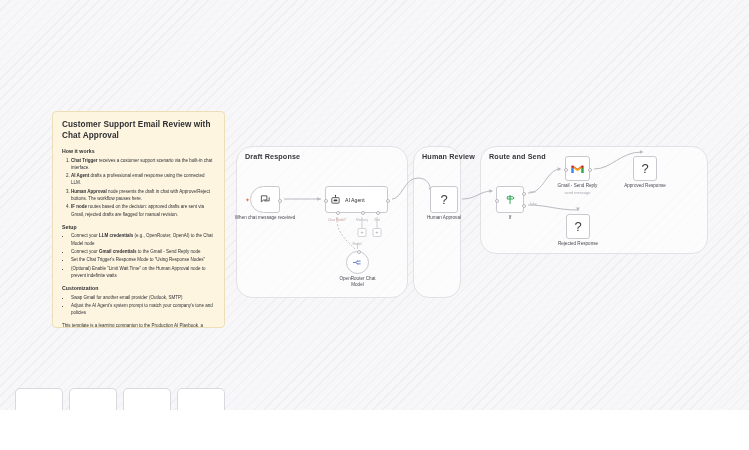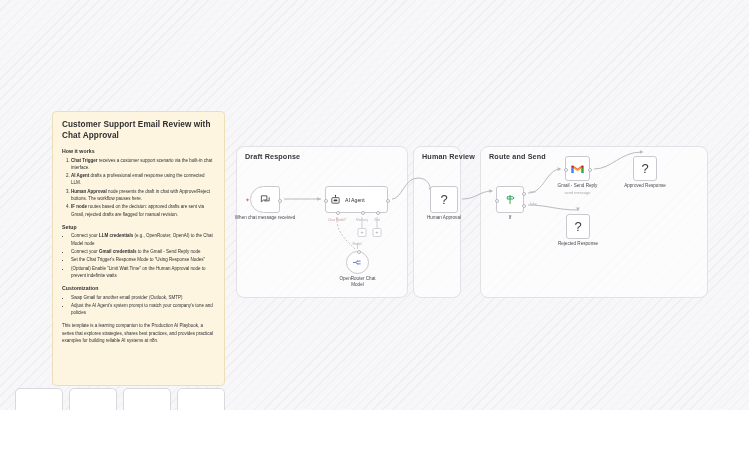--- a/index.html
+++ b/index.html
@@ -28,21 +28,21 @@
       rgba(0,0,0,0.0) 7px
     );
   }
 
   
   #sticky {
     position: absolute;
     left: 52px;
     top: 111px;
     width: 173px;
-    height: 275px;
+    height: 217px;
     background: #fdf5e0;
     border: 1px solid #ecdfb8;
     border-radius: 4px;
     box-sizing: border-box;
     padding: 7px 9px 6px 9px;
     overflow: hidden;
     color: #2f2f33;
   }
   #sticky .note-title {
     font-size: 8.2px;
@@ -71,37 +71,37 @@
     font-size: 4.5px;
     line-height: 1.62;
     margin: 0 0 7px 0;
   }
 
   
   .group {
     position: absolute;
     background: rgba(255,255,255,0.62);
     border: 1px solid #e2e2e6;
-    border-radius: 8px;
+    border-radius: 16px;
     box-sizing: border-box;
   }
   .group-title {
     position: absolute;
     top: 5px;
     left: 8px;
     font-size: 7.2px;
     font-weight: bold;
     color: #35353b;
     letter-spacing: .15px;
     white-space: nowrap;
   }
 
   #group-draft   { left: 236px; top: 146px; width: 172px; height: 152px; }
   #group-human   { left: 413px; top: 146px; width: 48px;  height: 152px; }
-  #group-route   { left: 480px; top: 146px; width: 228px; height: 152px; }
+  #group-route   { left: 480px; top: 146px; width: 228px; height: 108px; }
 
   
   #edges { position: absolute; inset: 0; pointer-events: none; }
 
   
   .node {
     position: absolute;
     background: #ffffff;
     border: 1px solid #c9c9cf;
     border-radius: 3px;

